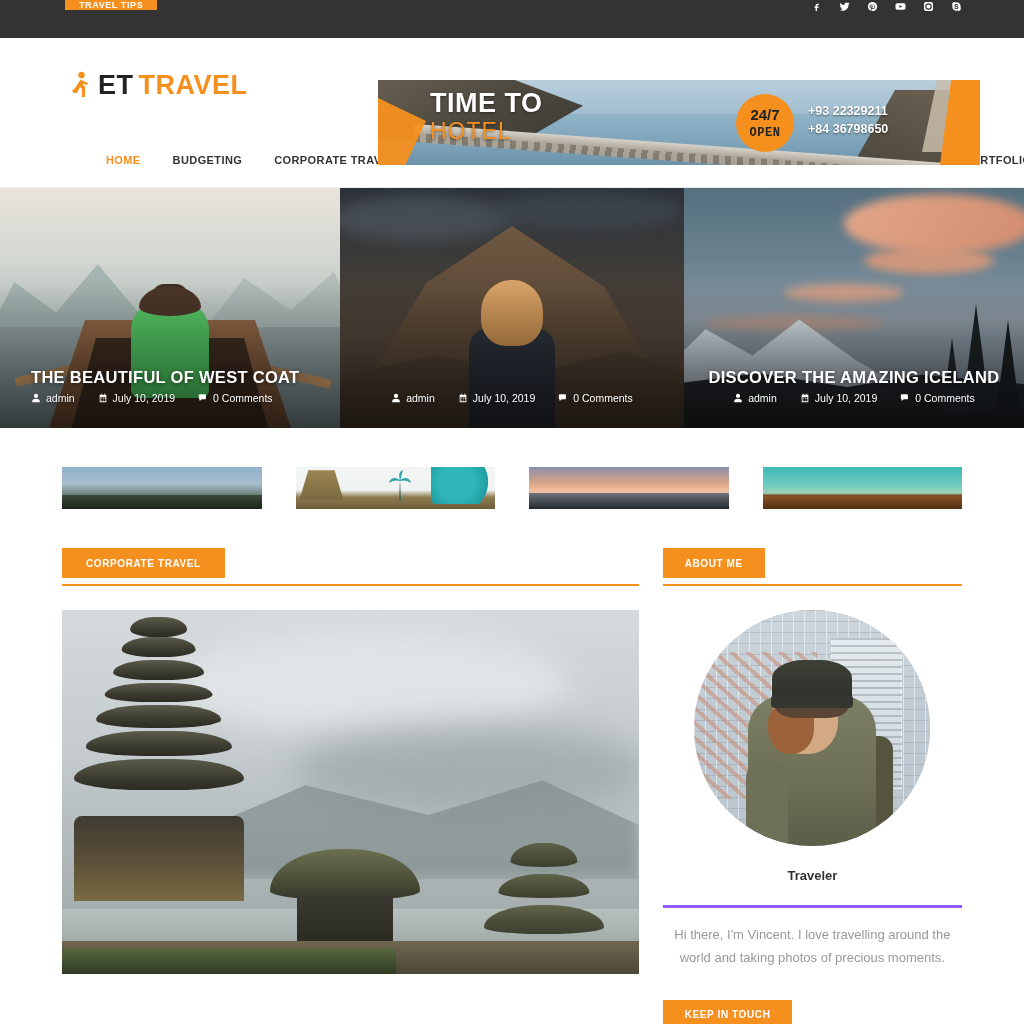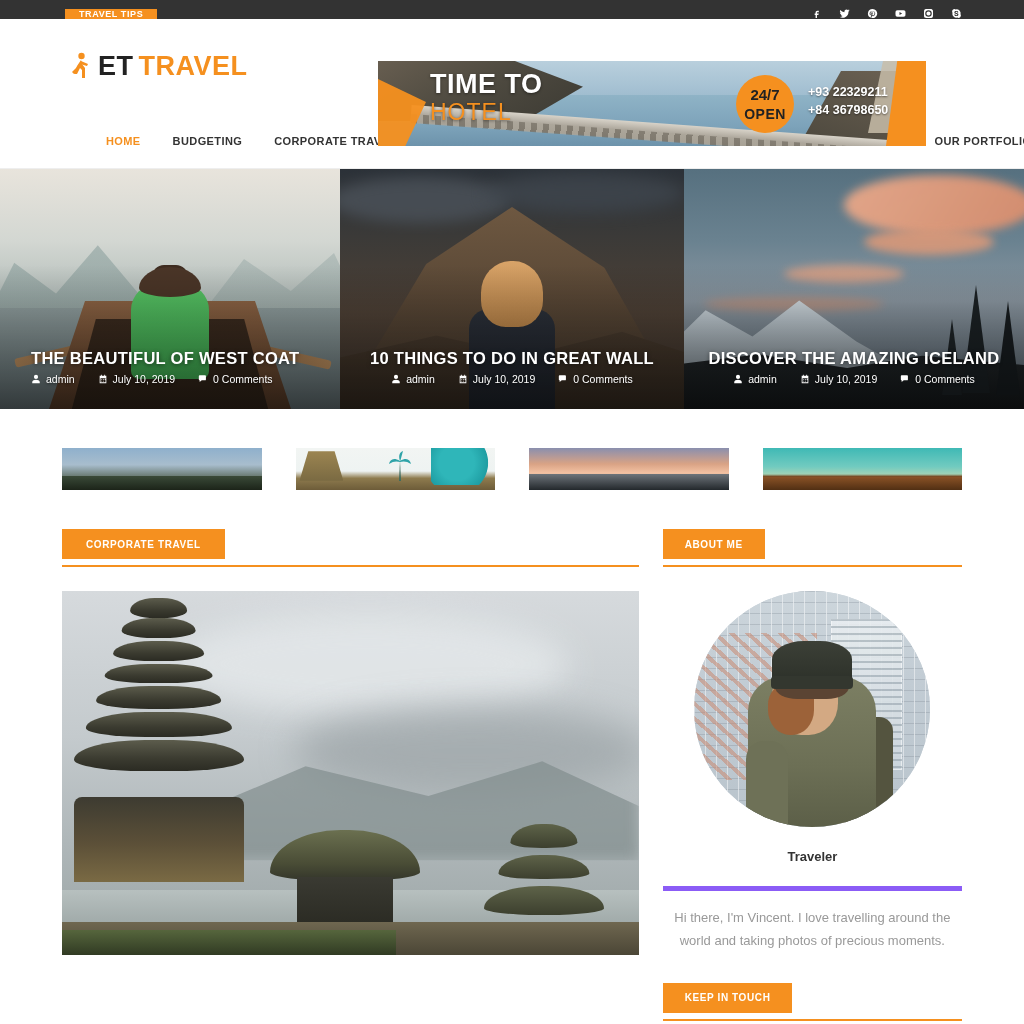--- a/index.html
+++ b/index.html
@@ -6,24 +6,24 @@
   html, body { width:1024px; height:1024px; overflow:hidden; }
   body {
     font-family: "Liberation Sans", sans-serif;
     background:#ffffff;
     color:#333;
     -webkit-font-smoothing:antialiased;
   }
 
   
   .topbar {
-    height:19px;
+    height:38px;
     background:#333333;
     display:flex;
-    align-items:flex-end;
+    align-items:flex-start;
     position:relative;
   }
   .topbar-tab {
     background:#f5901f;
     color:#ffffff;
     font-size:9px;
     font-weight:bold;
     letter-spacing:.6px;
     padding:0 14px;
     margin-left:65px;
@@ -73,21 +73,21 @@
     white-space:nowrap;
   }
   .logo-et { color:#222222; }
   .logo-journey { color:#f5901f; margin-left:5px; }
 
   
   .banner {
     position:absolute;
     left:378px;
     top:42px;
-    width:548px;
+    width:602px;
     height:85px;
     overflow:hidden;
     background:#404040;
   }
   .banner-photo { position:absolute; inset:0; overflow:hidden; }
   .b-sky {
     position:absolute; left:0; top:0; width:100%; height:62%;
     background:linear-gradient(180deg,#b9cfdd 0%,#a8c3d4 45%,#92b2c6 100%);
   }
   .b-sea {
@@ -148,21 +148,21 @@
     margin-top:2px;
   }
   .banner-badge {
     position:absolute; left:358px; top:14px;
     width:58px; height:58px; border-radius:50%;
     background:#f5901f;
     display:flex; flex-direction:column; align-items:center; justify-content:center;
     color:#222222;
   }
   .badge-top { font-size:15px; font-weight:bold; line-height:1; }
-  .badge-bot { font-size:14px; font-weight:bold; letter-spacing:.5px; margin-top:4px; }
+  .badge-bot { font-size:12px; font-weight:bold; letter-spacing:.5px; margin-top:4px;font-family:Liberation Mono, monospace; }
   .banner-phones {
     position:absolute; left:430px; top:22px;
     color:#ffffff; font-size:12.5px; font-weight:bold;
     line-height:1.45; text-shadow:0 1px 2px rgba(0,0,0,.5);
     white-space:nowrap;
   }
 
   
   .nav {
     height:55px;
@@ -459,21 +459,21 @@
   .av-beanie-fold { position:absolute; left:50%; bottom:138px; transform:translateX(-50%);
     width:82px; height:13px; background:#33372f; border-radius:4px; }
 
   .side-name {
     text-align:center;
     font-size:13px;
     font-weight:bold;
     color:#333333;
     margin-top:22px;
     padding-bottom:22px;
-    border-bottom:5px solid #8b5cf6;
+    border-bottom:3px solid #8b5cf6;
   }
   .side-bio {
     text-align:center;
     font-size:13px;
     color:#999999;
     line-height:1.75;
     padding:16px 8px 0;
   }
   .side-head-2 { margin-top:30px; }
 </style>
@@ -615,21 +615,20 @@
       <div class="s2-cloud1"></div>
       <div class="s2-cloud2"></div>
       <div class="s2-peak"></div>
       <div class="s2-ridge"></div>
       <div class="s2-pack"></div>
       <div class="s2-torso"></div>
       <div class="s2-hair"></div>
     </div>
     <div class="slide-overlay"></div>
     <div class="slide-caption">
-      <div class="slide-title">10 THINGS TO DO IN GREAT WALL</div>
       <div class="slide-meta">
         <span class="meta-item">
           <svg viewBox="0 0 24 24">
               <path d="M12 12a5 5 0 1 0 0-10 5 5 0 0 0 0 10zm0 2c-4 0-9 2-9 5v3h18v-3c0-3-5-5-9-5z"></path>
             </svg>
           <span>admin</span>
         </span>
         <span class="meta-item">
           <svg viewBox="0 0 24 24">
               <path d="M7 2v2H4v18h16V4h-3V2h-2v2H9V2H7zm-1 8h12v10H6V10zm2 2v2h2v-2H8zm4 0v2h2v-2h-2zm4 0v2h2v-2h-2zM8 16v2h2v-2H8zm4 0v2h2v-2h-2z"></path>

